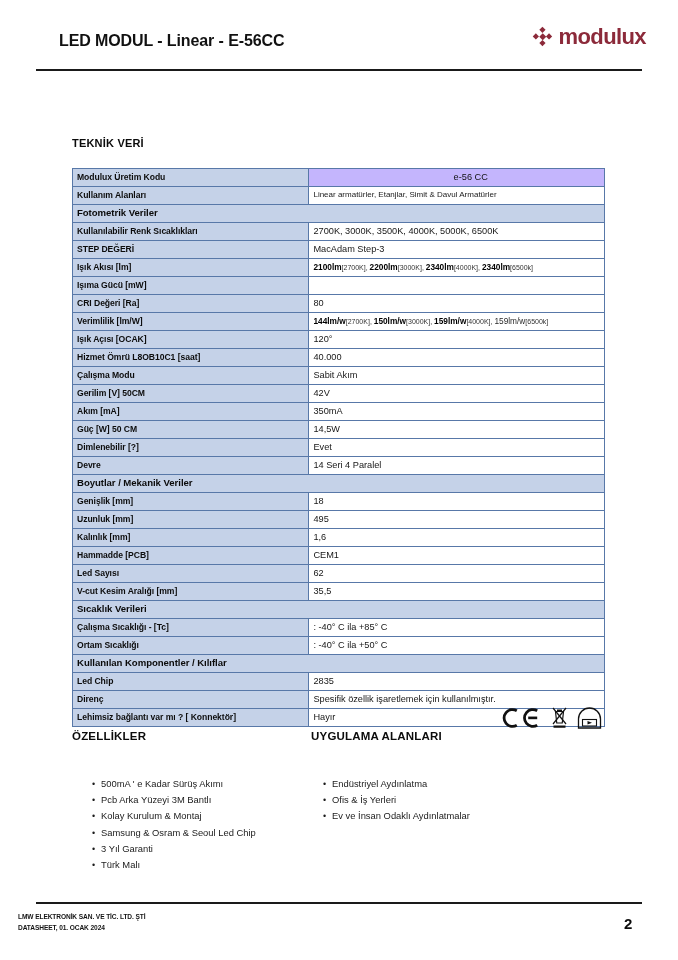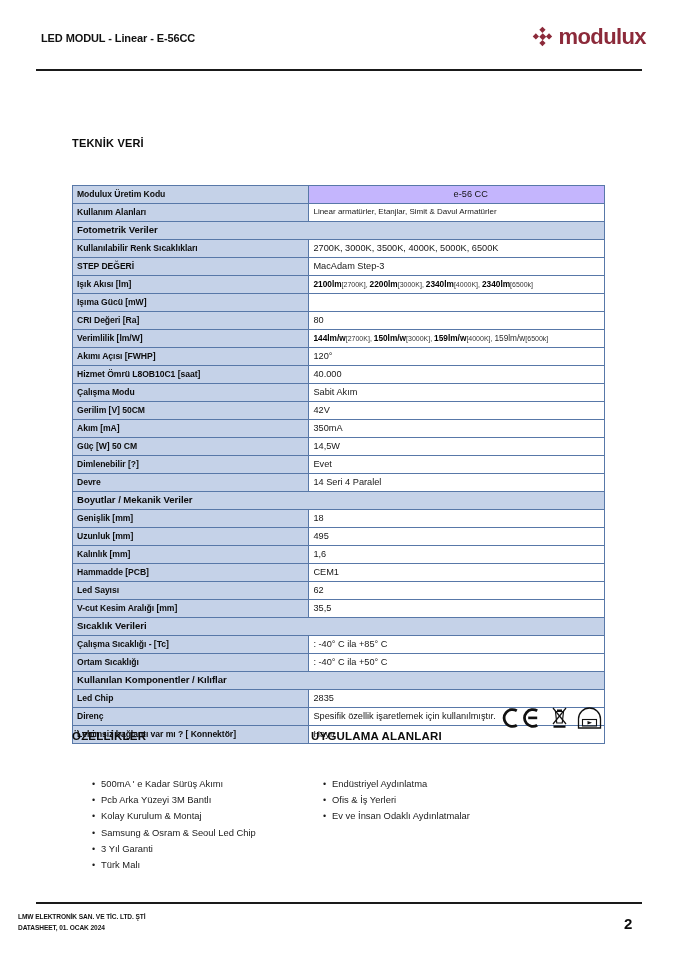--- a/index.html
+++ b/index.html
@@ -18,23 +18,23 @@
 
   
   .page-header {
     position: absolute;
     left: 0; top: 0;
     width: 678px;
     height: 72px;
   }
   .header-title {
     position: absolute;
-    left: 41px;
+    left: 59px;
     top: 32px;
-    font-size: 11px;
+    font-size: 16px;
     font-weight: bold;
     letter-spacing: -0.1px;
     color: #111111;
     white-space: nowrap;
   }
   .logo-wrap {
     position: absolute;
     right: 32px;
     top: 26px;
     display: flex;
@@ -70,21 +70,21 @@
     font-size: 11px;
     font-weight: bold;
     letter-spacing: 0.2px;
     color: #0b0b0b;
   }
 
   
   .spec-table {
     position: absolute;
     left: 72px;
-    top: 185px;
+    top: 168px;
     width: 533px;
     border-collapse: collapse;
     table-layout: fixed;
   }
   .spec-table td {
     border: 1px solid #5878a8;
     padding: 0 4px;
     height: 17px;
     font-size: 8.6px;
     vertical-align: middle;
@@ -268,21 +268,21 @@
       </tr>
       <tr>
         <td class="lbl">CRI Değeri [Ra]</td>
         <td class="val">80</td>
       </tr>
       <tr>
         <td class="lbl">Verimlilik [lm/W]</td>
         <td class="val"><span class="bold-v">144lm/w</span><span class="sub-v">[2700K]</span><span class="sub-v">, </span><span class="bold-v">150lm/w</span><span class="sub-v">[3000K]</span><span class="sub-v">, </span><span class="bold-v">159lm/w</span><span class="sub-v">[4000K]</span><span class="sub-v">, </span><span class="dim-v">159lm/w</span><span class="sub-v">[6500k]</span></td>
       </tr>
       <tr>
-        <td class="lbl">Akımı Açısı [FWHP]</td>
+        <td class="lbl">Işık Açısı [OCAK]</td>
         <td class="val">120°</td>
       </tr>
       <tr>
         <td class="lbl">Hizmet Ömrü L8OB10C1 [saat]</td>
         <td class="val">40.000</td>
       </tr>
       <tr>
         <td class="lbl">Çalışma Modu</td>
         <td class="val">Sabit Akım</td>
       </tr>

